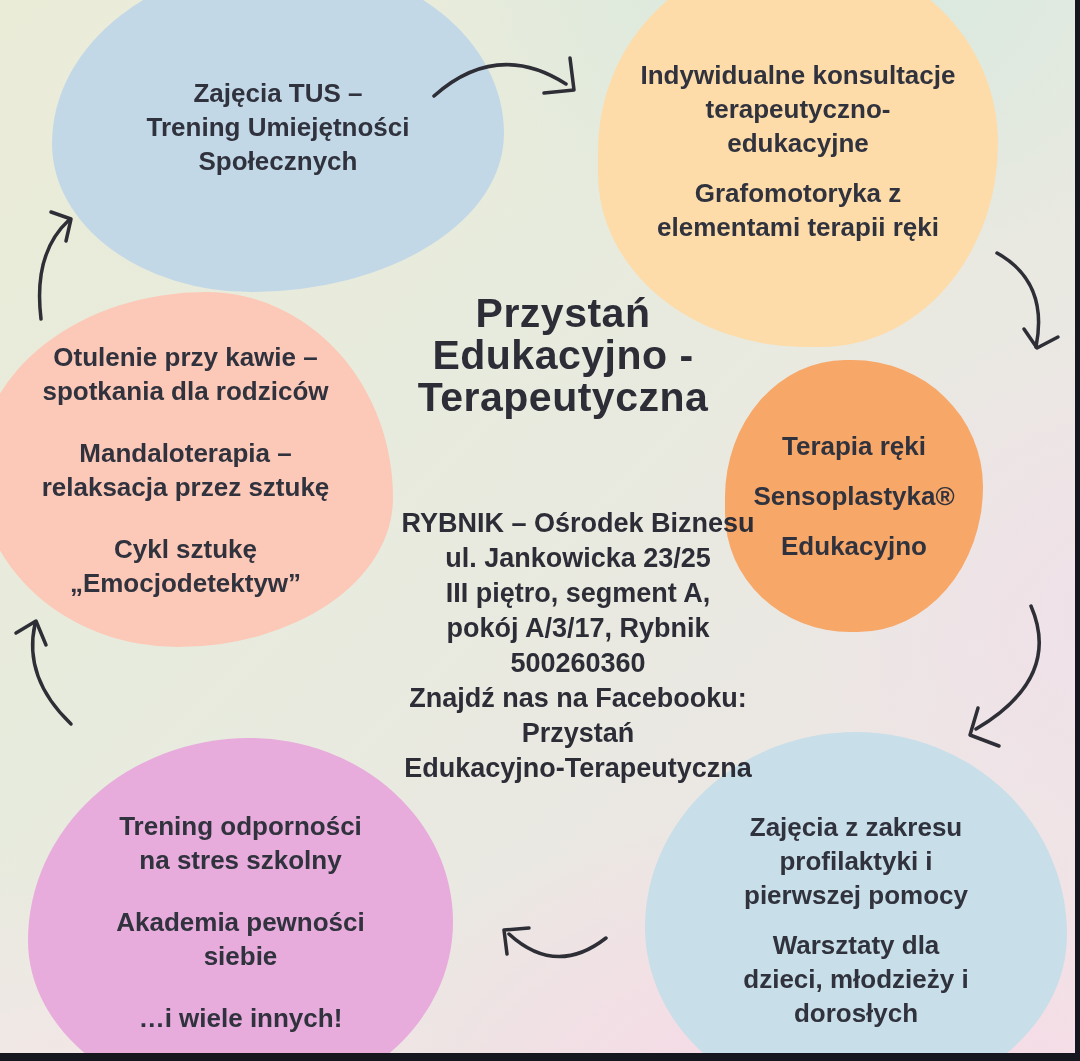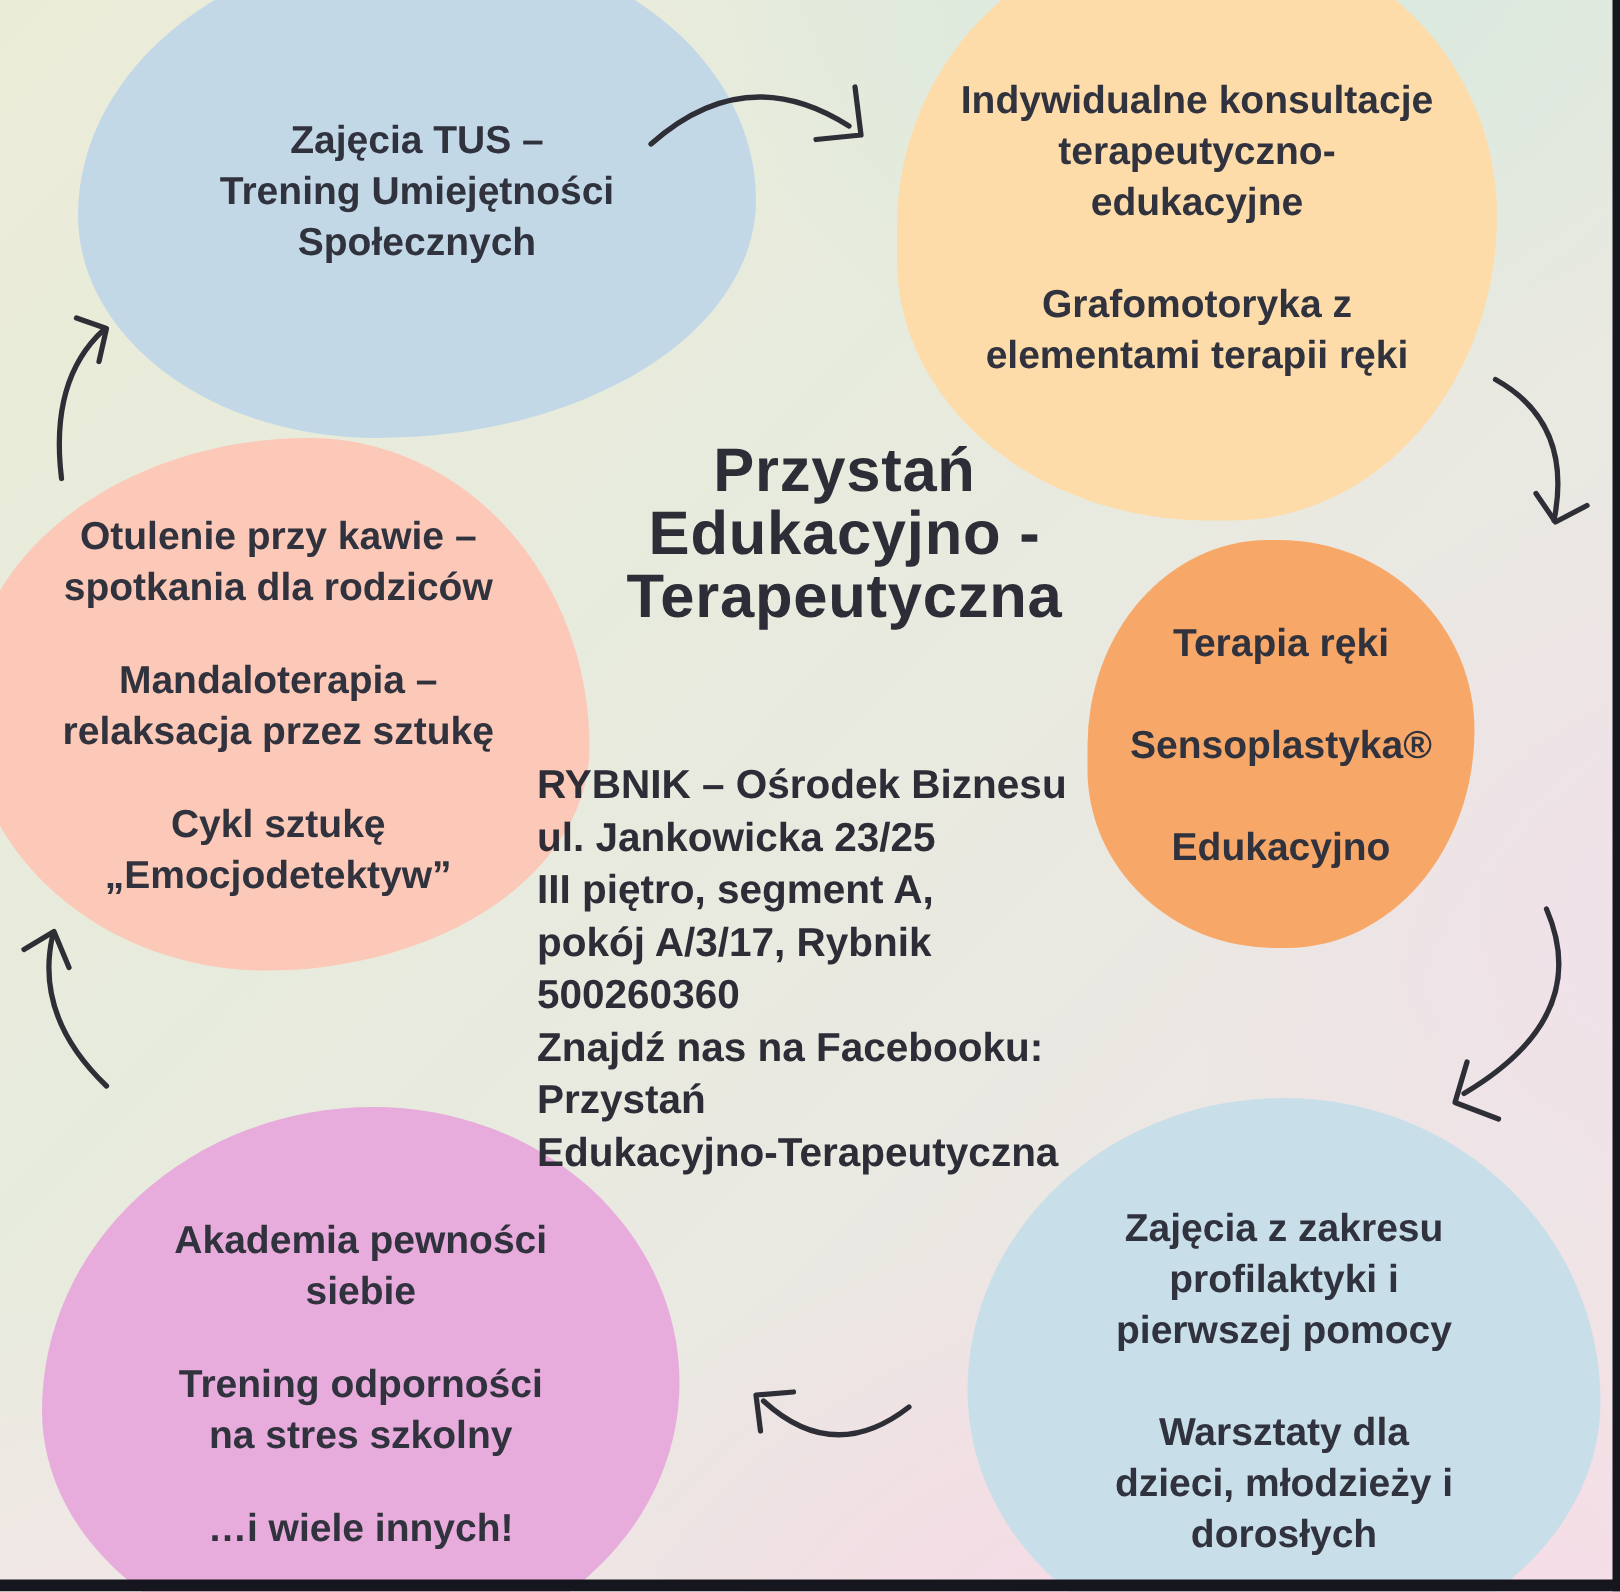--- a/index.html
+++ b/index.html
@@ -15,35 +15,35 @@
   }
   .canvas{position:absolute;inset:0;}
   .arrows{position:absolute;left:0;top:0;z-index:2;}
   .arrows path{fill:none;stroke:#2e2e36;stroke-width:3.5;stroke-linecap:round;stroke-linejoin:round;}
   .bubble{position:absolute;z-index:1;display:flex;align-items:center;justify-content:center;}
   .btext{
     display:flex;flex-direction:column;align-items:center;text-align:center;
     color:#30323d;font-weight:700;font-size:26px;line-height:34px;gap:28px;
   }
   .btext p{margin:0;white-space:pre-line;}
-  .gap-lg .btext{gap:34px;}
+  .gap-lg .btext{gap:16px;}
   .b1{left:52px;top:-38px;width:452px;height:330px;border-radius:52% 48% 56% 44% / 55% 52% 48% 45%;}
   .b2{left:598px;top:-45px;width:400px;height:392px;border-radius:50% 50% 46% 54% / 52% 50% 54% 46%;}
   .b3{left:-22px;top:292px;width:415px;height:355px;border-radius:55% 45% 52% 48% / 50% 58% 42% 50%;}
   .b4{left:725px;top:360px;width:258px;height:272px;border-radius:48% 52% 50% 50% / 52% 48% 55% 45%;}
   .b5{left:28px;top:738px;width:425px;height:368px;border-radius:52% 48% 50% 50% / 55% 50% 50% 45%;}
   .b6{left:645px;top:732px;width:422px;height:375px;border-radius:50% 50% 52% 48% / 52% 54% 46% 48%;}
   .center-title{
     position:absolute;left:368px;top:292px;width:390px;z-index:3;
     text-align:center;color:#2c2d36;font-weight:700;font-size:41px;line-height:42px;
     letter-spacing:.5px;white-space:pre-line;
   }
   .contact{
     position:absolute;left:358px;top:506px;width:440px;z-index:3;
-    color:#2c2d36;font-weight:700;font-size:27px;line-height:35px;
+    text-align:center;color:#2c2d36;font-weight:700;font-size:27px;line-height:35px;
     white-space:pre-line;
   }
   .edge-right{position:absolute;right:0;top:0;width:5px;height:100%;background:#16161e;z-index:9;}
   .edge-bottom{position:absolute;left:0;bottom:0;width:100%;height:8px;background:#16161e;z-index:9;}
 </style>
 </head>
 <body>
 
 <div class="canvas">
 
@@ -106,24 +106,24 @@
   <div class="bubble b4 gap-lg" style="background: rgb(247, 167, 104);">
     <div class="btext">
       <p>Terapia ręki</p>
       <p>Sensoplastyka®</p>
       <p>Edukacyjno</p>
     </div>
   </div>
 
   <div class="bubble b5" style="background: rgb(231, 171, 220);">
     <div class="btext">
+      <p>Trening odporności
+na stres szkolny</p>
       <p>Akademia pewności
 siebie</p>
-      <p>Trening odporności
-na stres szkolny</p>
       <p>…i wiele innych!</p>
     </div>
   </div>
 
   <div class="bubble b6 gap-lg" style="background: rgb(200, 222, 232);">
     <div class="btext">
       <p>Zajęcia z zakresu
 profilaktyki i
 pierwszej pomocy</p>
       <p>Warsztaty dla

